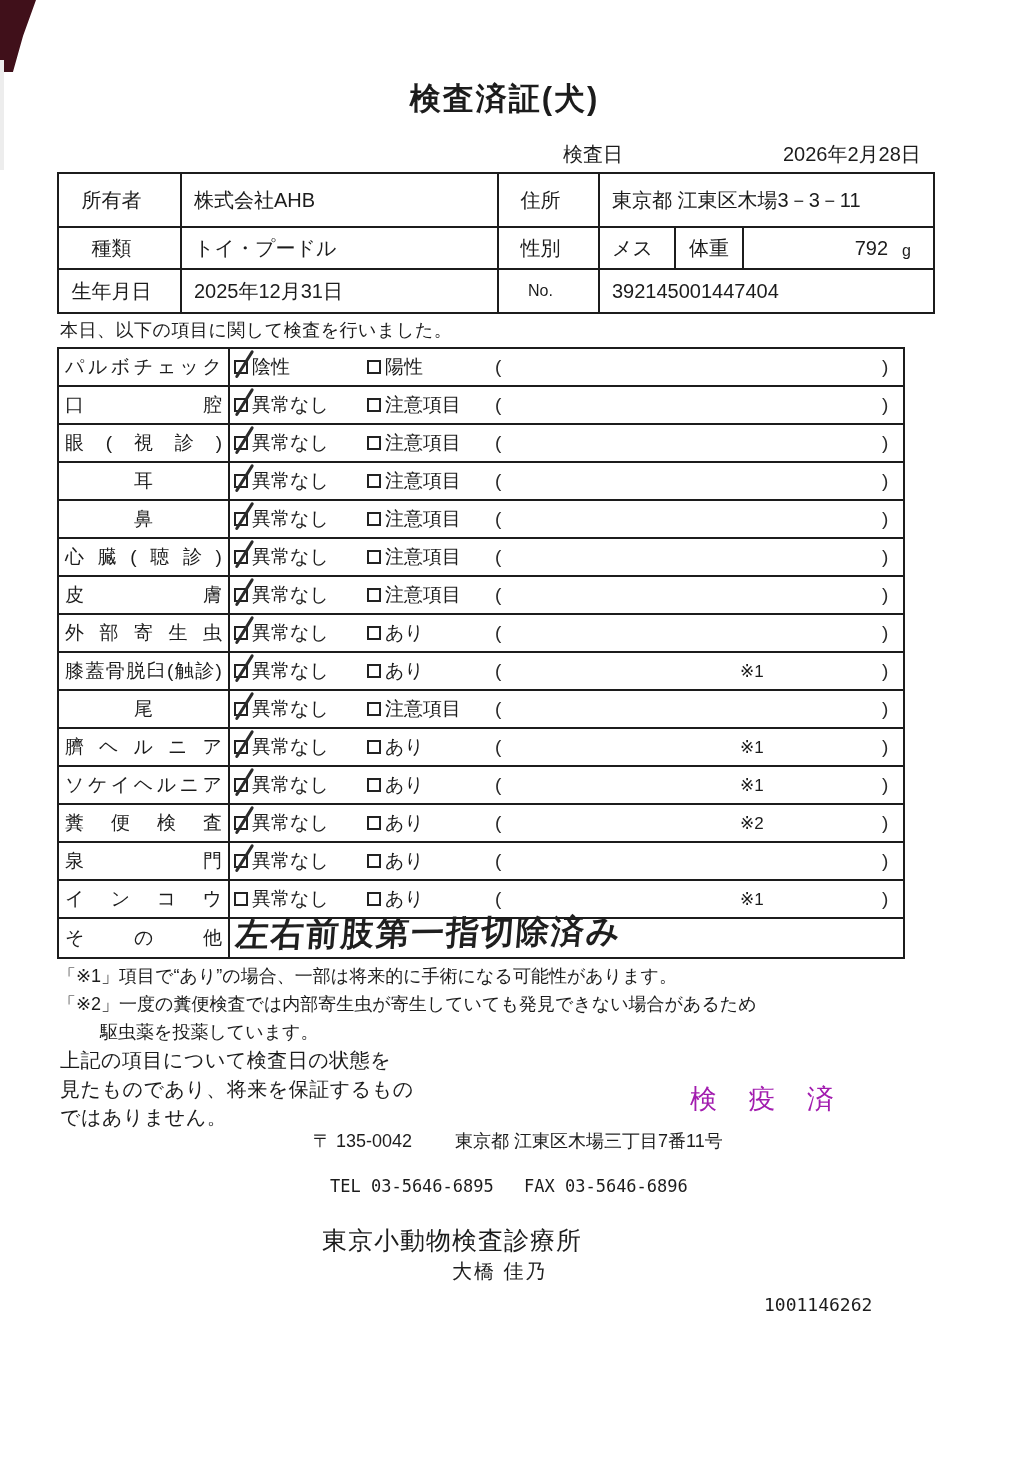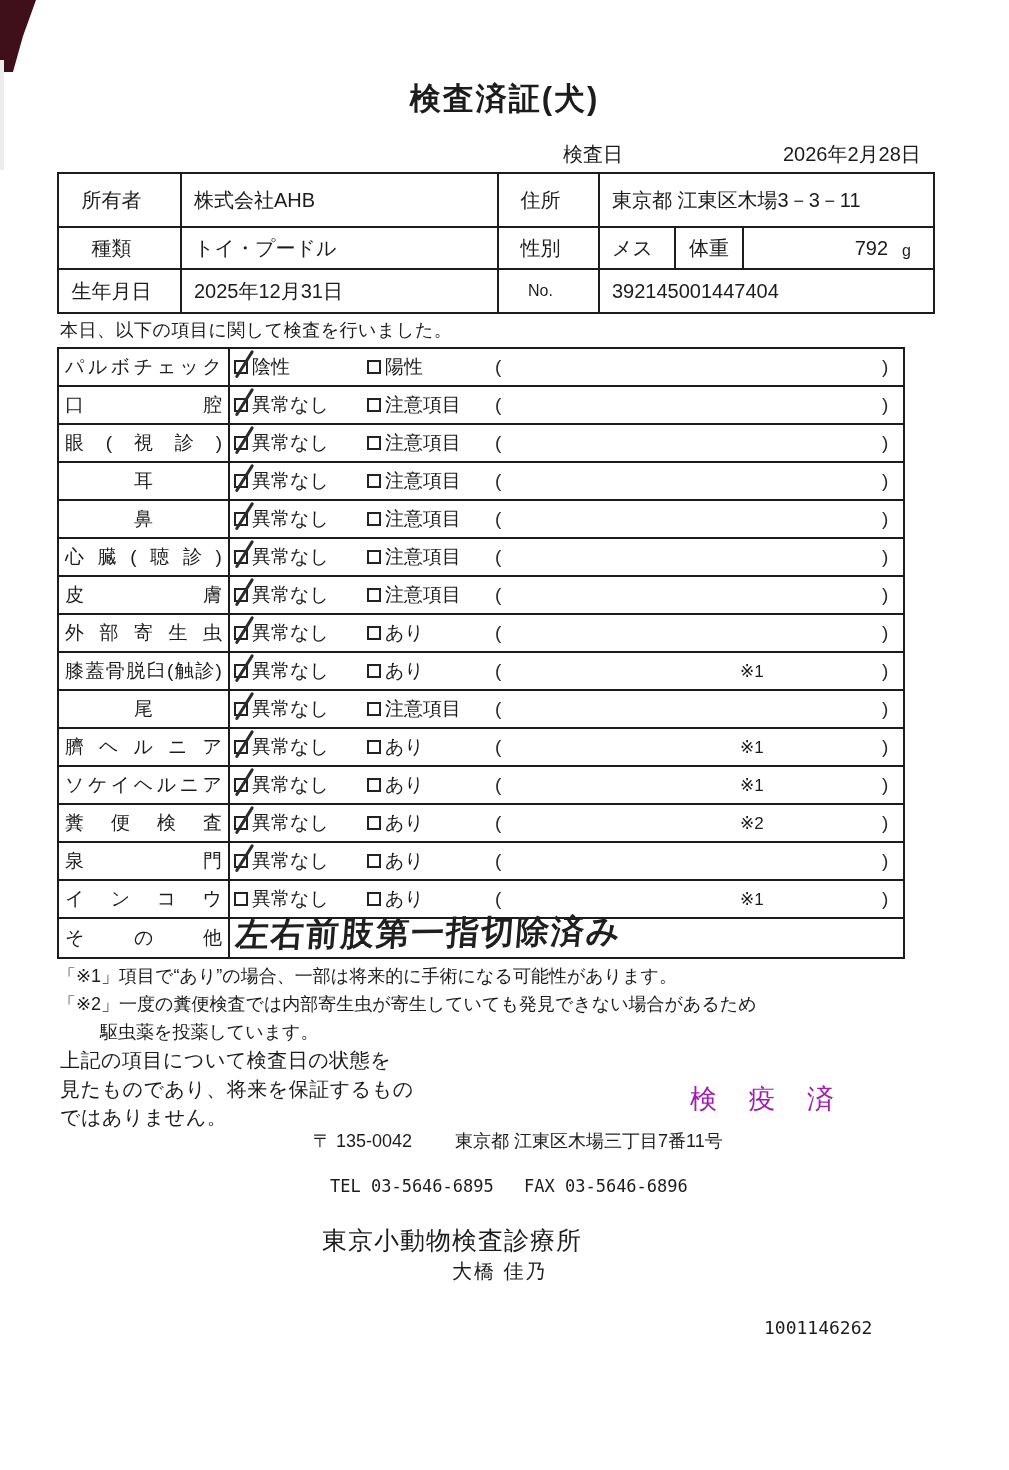--- a/index.html
+++ b/index.html
@@ -61,21 +61,21 @@
   .disclaimer { position:absolute; left:60px; top:1046px; font-size:20px; line-height:28.5px; letter-spacing:0.5px; }
 
   .stamp { position:absolute; left:673px; top:1081px; font-size:27px; letter-spacing:12px; color:#a21caf;margin-left:17px; }
 
   .postal-line { position:absolute; left:313px; top:1129px; font-size:18px; }
   .postal-line .addr2 { margin-left:38px; }
   .tel-line { position:absolute; left:330px; top:1176px; font-size:17px; font-family:"DejaVu Sans Mono","Liberation Mono",monospace; }
   .tel-line .fax { margin-left:20px; }
   .clinic-name { position:absolute; left:322px; top:1224px; font-size:25px; letter-spacing:1px; }
   .examiner { position:absolute; left:452px; top:1258px; font-size:20px; letter-spacing:2px; }
-  .serial { position:absolute; left:764px; top:1294px; font-size:18px; font-family:"DejaVu Sans Mono","Liberation Mono",monospace;margin-top:23px; }
+  .serial { position:absolute; left:764px; top:1294px; font-size:18px; font-family:"DejaVu Sans Mono","Liberation Mono",monospace; }
 </style>
 </head>
 <body>
 
 <div class="page">
 
   <div class="corner-mark"></div>
   <div class="edge-strip"></div>
 
   <div class="doc-title">検査済証(犬)</div>

